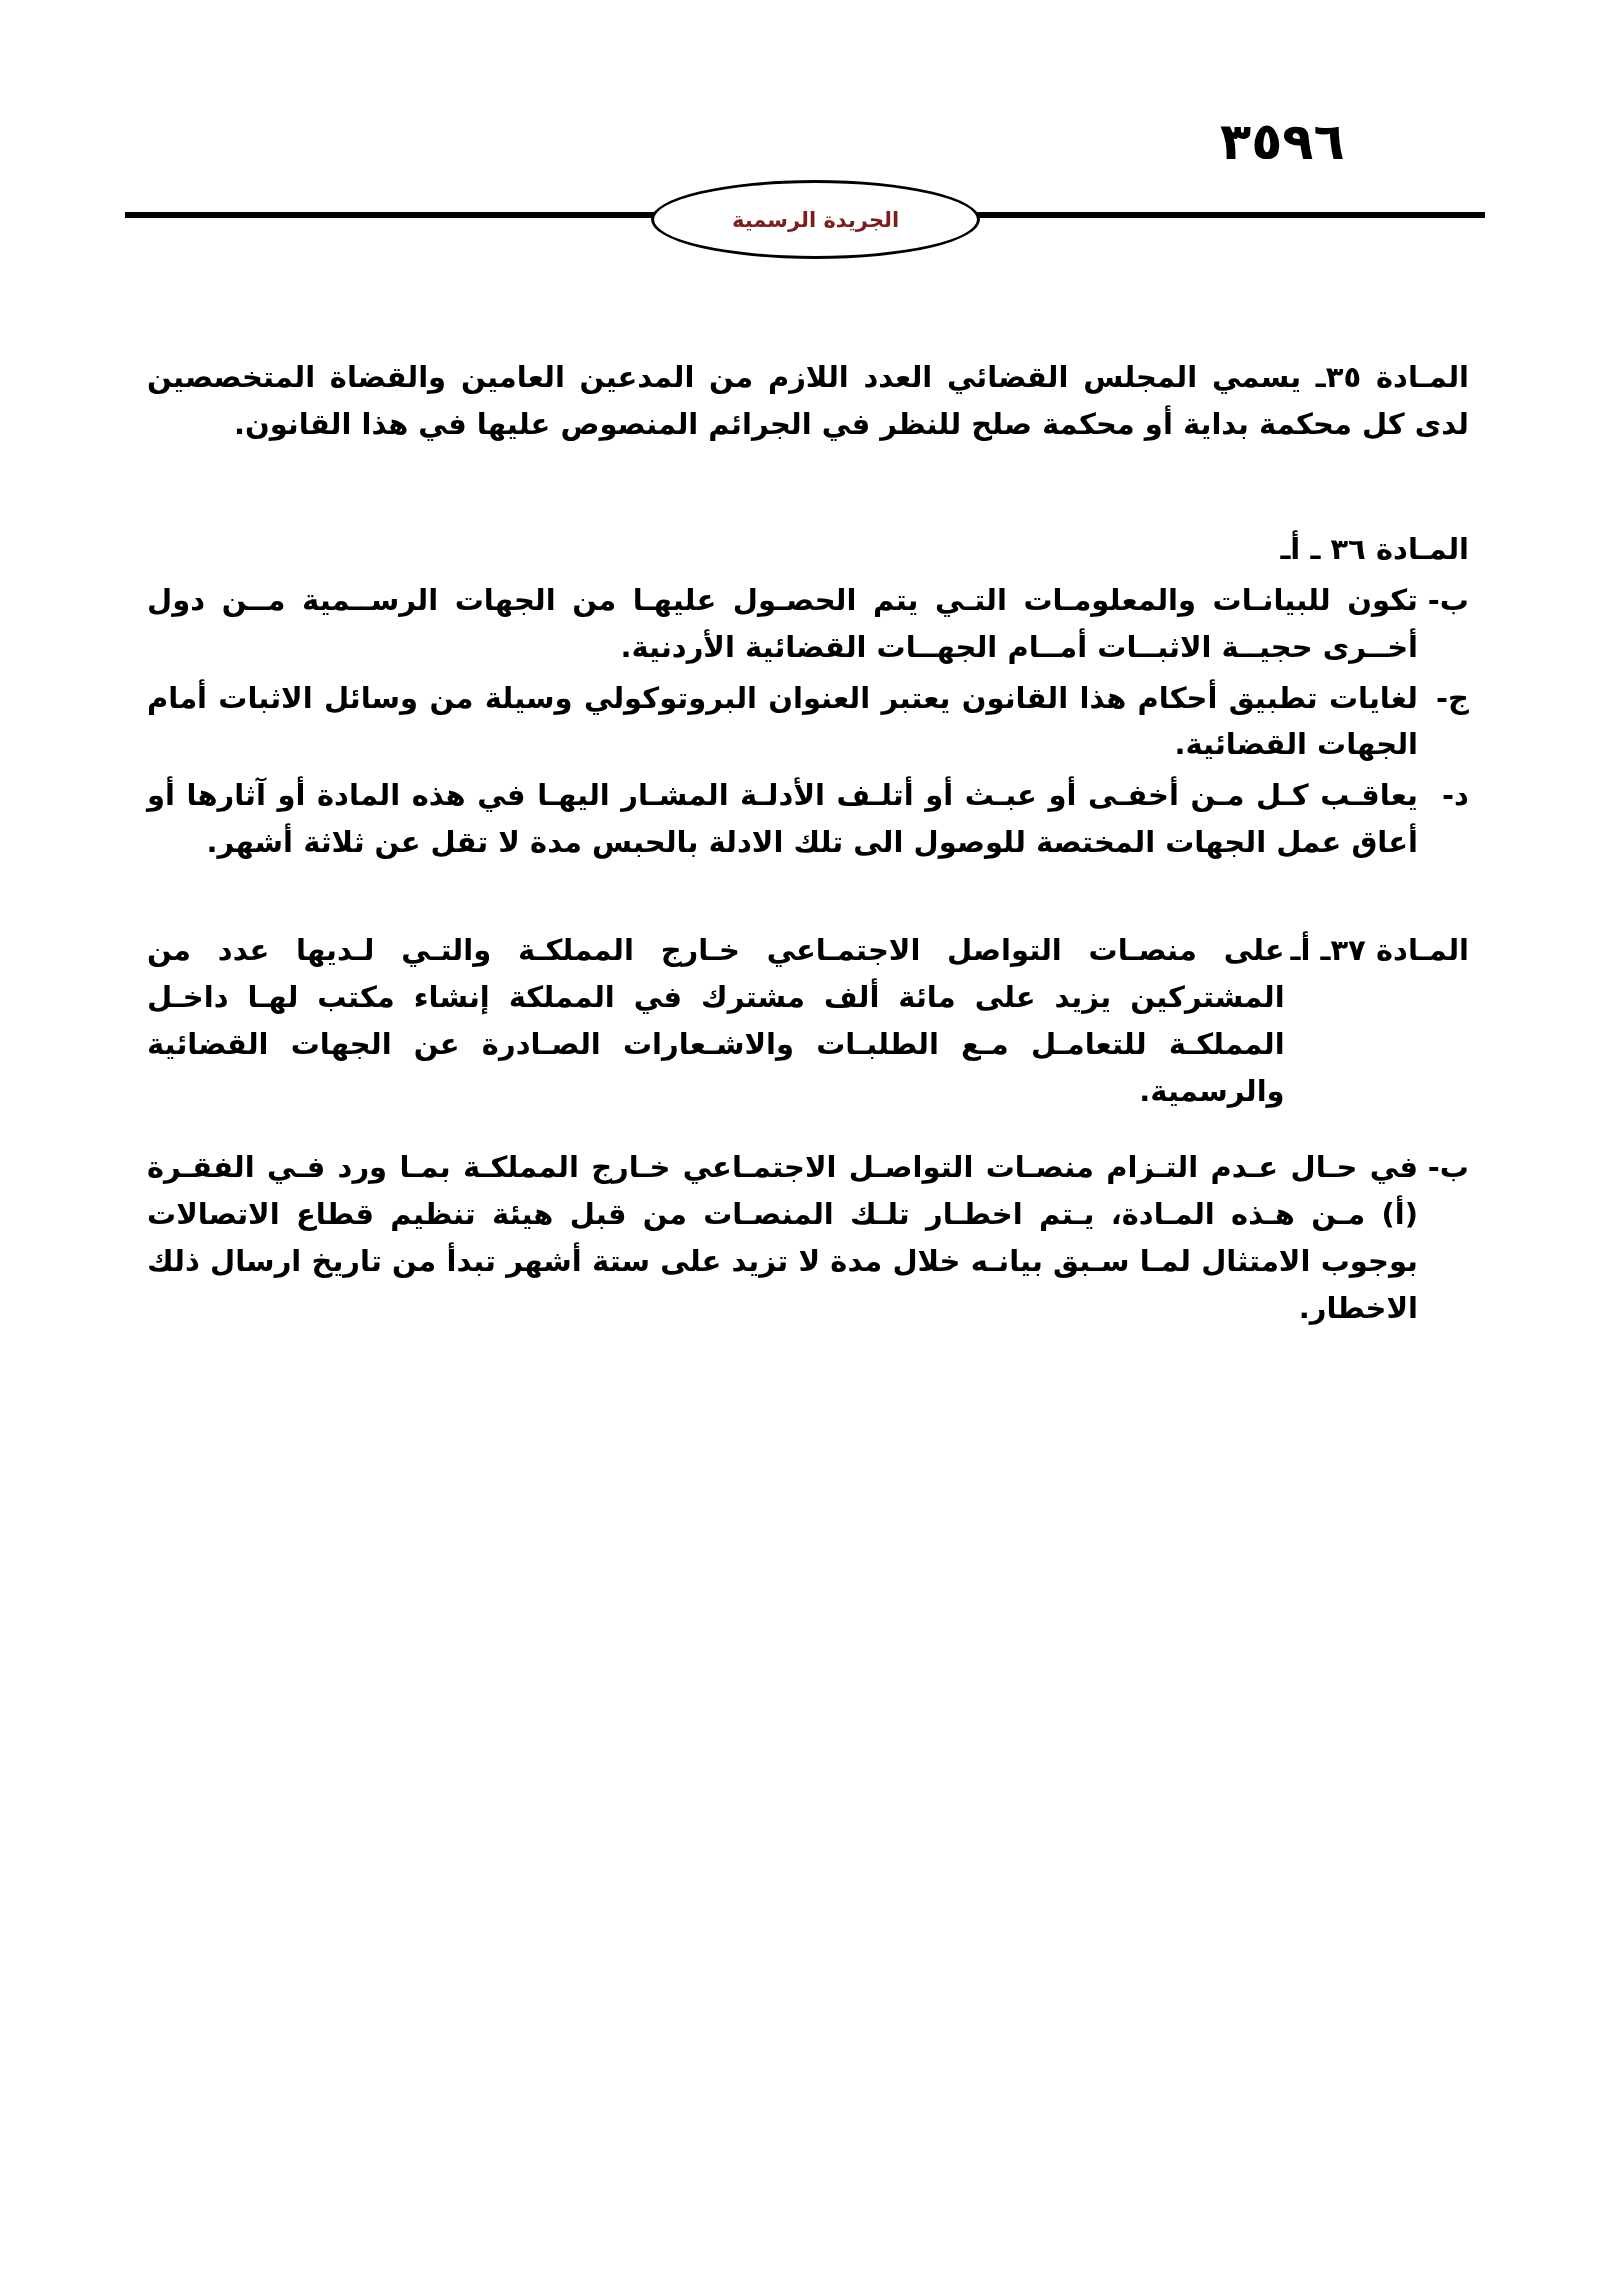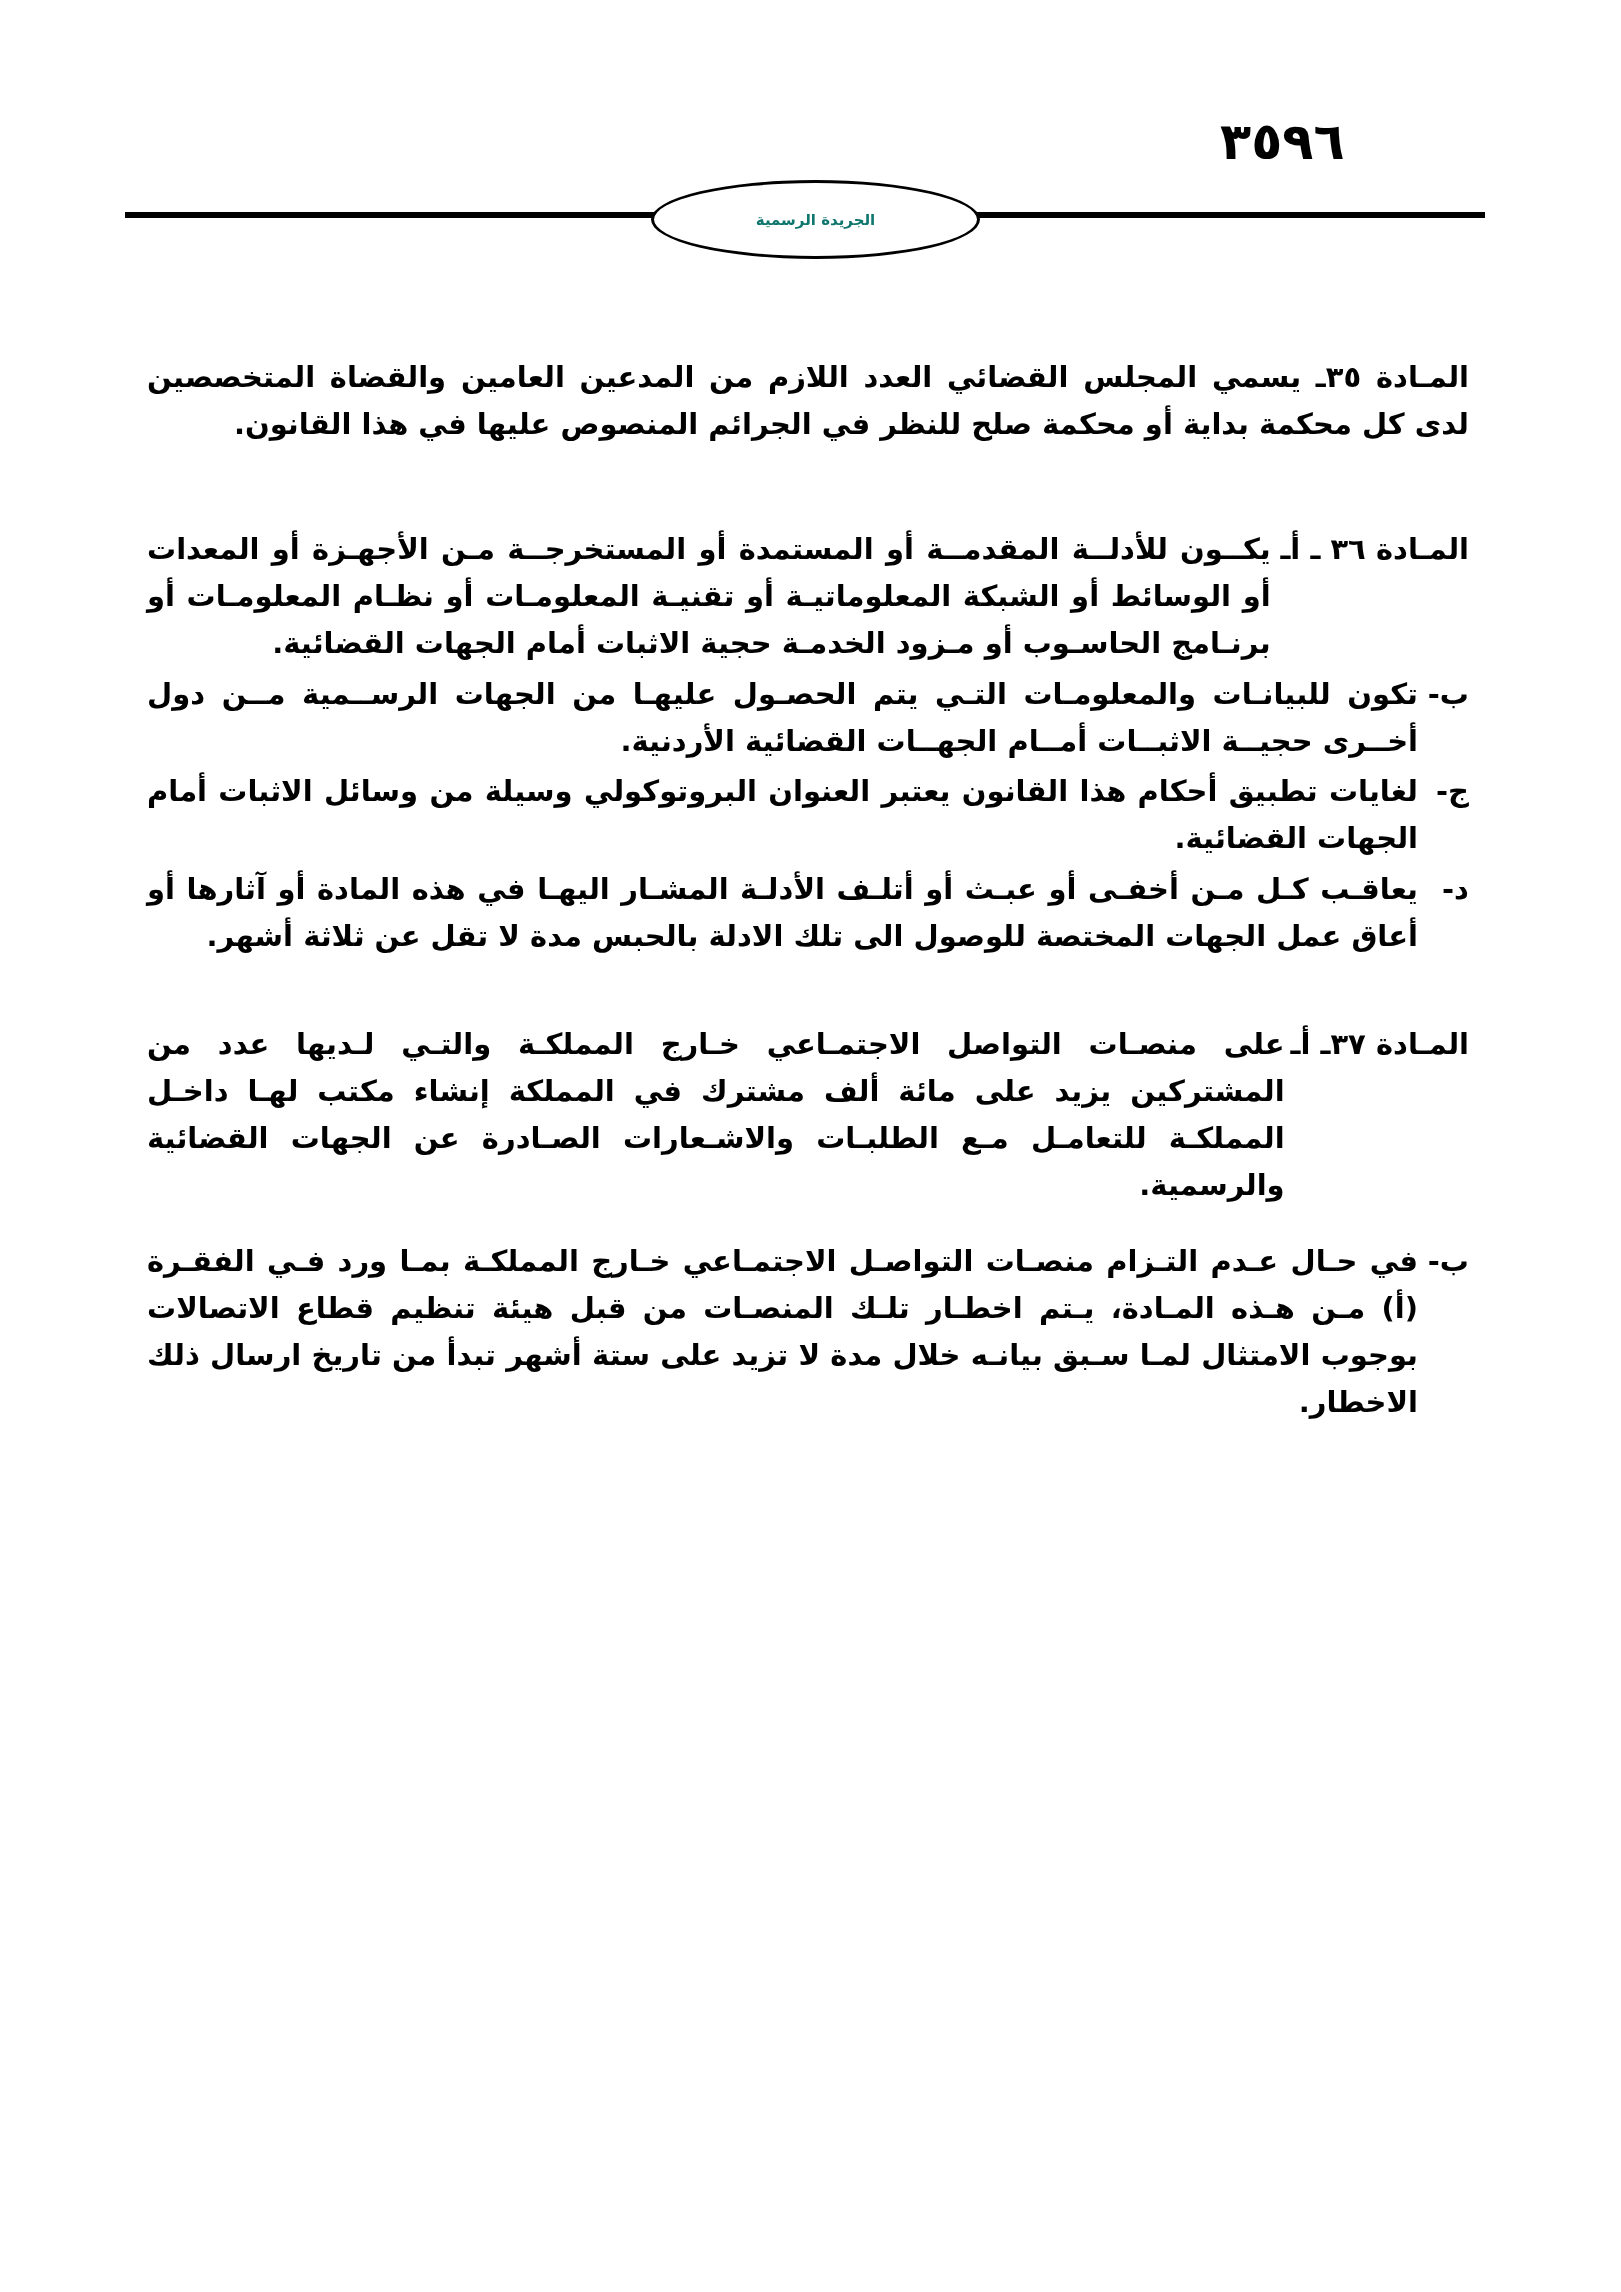--- a/index.html
+++ b/index.html
@@ -61,23 +61,23 @@
     width: 323px;
     height: 73px;
     border: 3.9px solid #000;
     border-radius: 50%;
     background: #fff;
     display: flex;
     align-items: center;
     justify-content: center;
   }
   .oval-text {
-    font-size: 15px;
+    font-size: 21px;
     font-weight: bold;
-    color: #0f766e;
+    color: #7f1d1d;
     letter-spacing: 0px;
   }
 
   
   .content {
     position: absolute;
     top: 240px;
     right: 152px;
     left: 147px;
     width: auto;
@@ -145,21 +145,20 @@
     </div>
 
     <div class="gap-lg"></div>
 
     <div class="article">
       <div class="clause">
         <div class="clause-marker" style="width:auto;white-space:nowrap;padding-left:9.8px;">
           <span>المـادة ٣٦ ـ</span>
           <span>أـ</span>
         </div>
-        <div class="clause-text">يكــون للأدلــة المقدمــة أو المستمدة أو المستخرجــة مـن الأجهـزة أو المعدات أو الوسائط أو الشبكة المعلوماتيـة أو تقنيـة المعلومـات أو نظـام المعلومـات أو برنـامج الحاسـوب أو مـزود الخدمـة حجية الاثبات أمام الجهات القضائية.</div>
       </div>
       <div class="clause">
         <div class="clause-marker">ب-</div>
         <div class="clause-text">تكون للبيانـات والمعلومـات التـي يتم الحصـول عليهـا من الجهات الرســمية مــن دول أخــرى حجيــة الاثبــات أمــام الجهــات القضائية الأردنية.</div>
       </div>
       <div class="clause">
         <div class="clause-marker">ج-</div>
         <div class="clause-text">لغايات تطبيق أحكام هذا القانون يعتبر العنوان البروتوكولي وسيلة من وسائل الاثبات أمام الجهات القضائية.</div>
       </div>
       <div class="clause">

